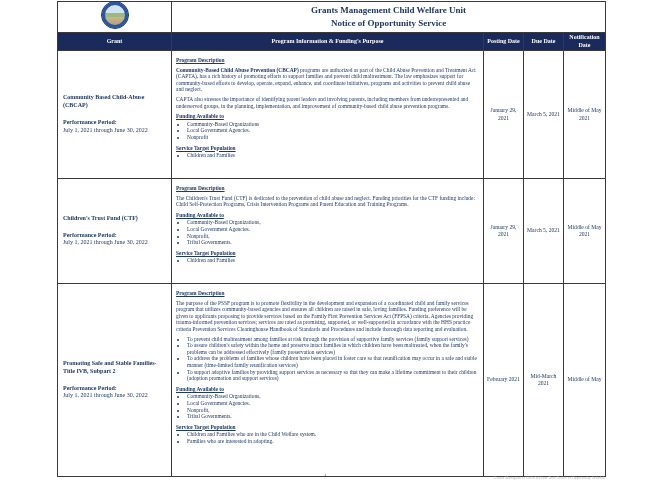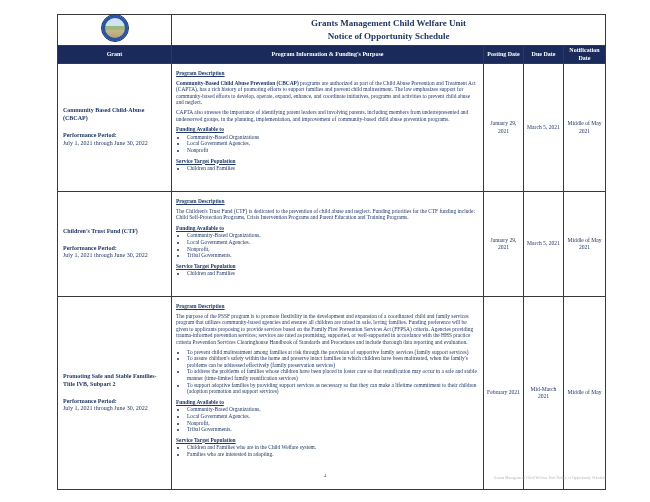--- a/index.html
+++ b/index.html
@@ -2,21 +2,21 @@
 <html><head>
 <meta charset="utf-8">
 <style>
   * { margin:0; padding:0; box-sizing:border-box; }
   html,body { background:#fff; }
   .page {
     position:relative; width:650px; height:502px; background:#ffffff;
     font-family:"Liberation Serif", serif; color:#1f3864; overflow:hidden;
   }
   table.doc-table {
-    position:absolute; left:57px; top:14px; width:548px;
+    position:absolute; left:57px; top:1px; width:548px;
     border-collapse:collapse; table-layout:fixed;
   }
   td, th { border:1px solid #3a3a3a; }
   .r-title  { height:31px; }
   .r-colhead{ height:18px; }
   .r1 { height:128px; }
   .r2 { height:105px; }
   .r3 { height:193px; }
   .logo-cell { text-align:center; vertical-align:middle; }
   .seal {
@@ -56,21 +56,21 @@
         <col style="width:42px">
     </colgroup>
 
     <tbody>
         <tr class="r-title">
       <td class="logo-cell">
         <span class="seal"></span>
       </td>
       <td class="title-cell" colspan="4">
         <div class="doc-title">Grants Management Child Welfare Unit</div>
-        <div class="doc-title">Notice of Opportunity Schedule</div>
+        <div class="doc-title">Notice of Opportunity Service</div>
       </td>
     </tr>
 
     <tr class="col-header r-colhead">
       <th>Grant</th>
       <th>Program Information &amp; Funding's Purpose</th>
       <th>Posting Date</th>
       <th>Due Date</th>
       <th>Notification Date</th>
     </tr>

